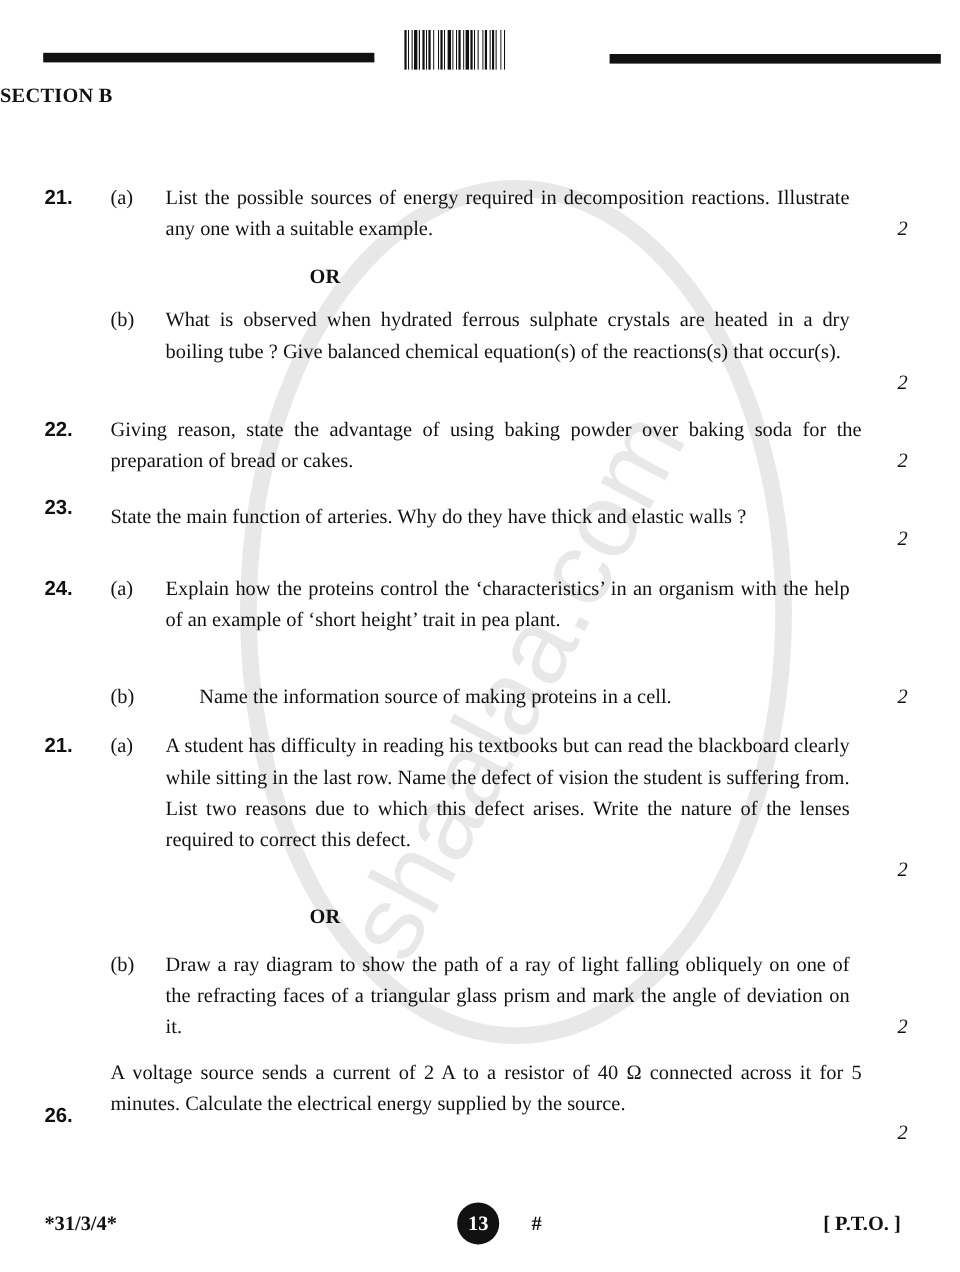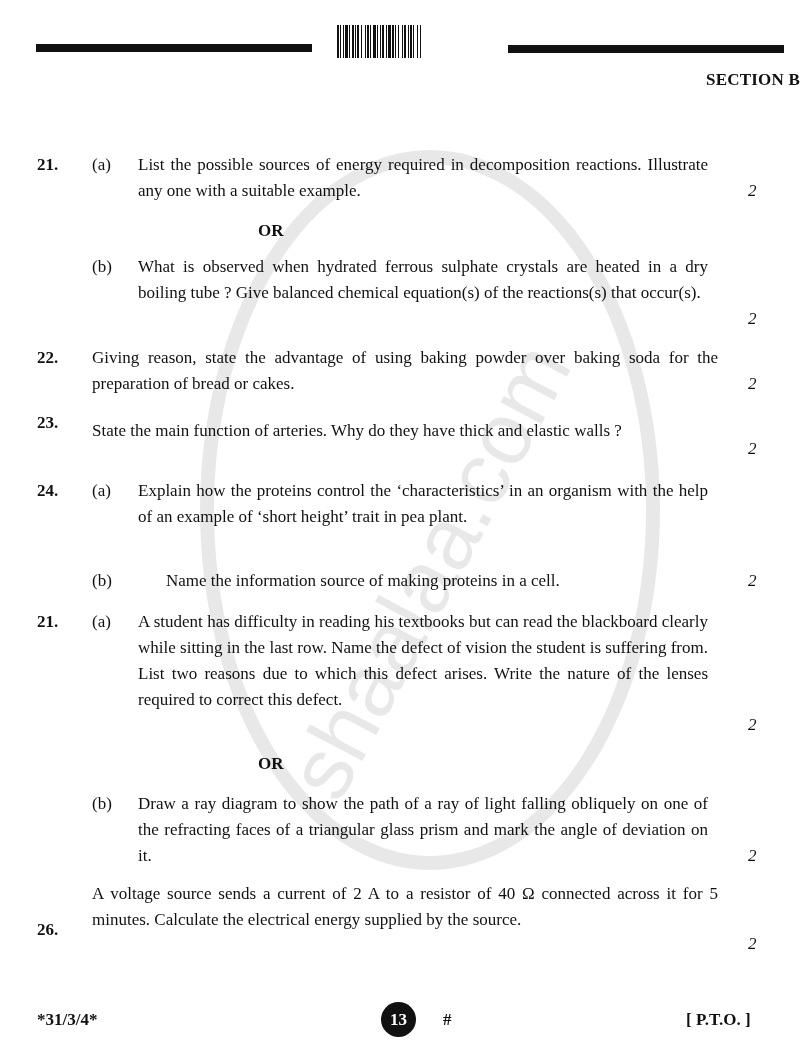--- a/index.html
+++ b/index.html
@@ -1,24 +1,24 @@
 <!DOCTYPE html>
 <html><head>
 <meta charset="utf-8">
 <style>
   html,body{margin:0;padding:0;background:#fff;}
   body{width:800px;height:1060px;position:relative;overflow:hidden;font-family:"DejaVu Serif","Liberation Serif",serif;color:#111;}
   .page{position:absolute;left:0;top:0;width:800px;height:1060px;}
   .hbar{position:absolute;height:8px;background:#111;}
   .barcode{position:absolute;left:337px;top:25px;width:147px;height:33px;display:flex;align-items:stretch;}
   .barcode span{display:block;height:100%;background:#111;}
-  .section-title{position:absolute;left:0;width:800px;top:70px;text-align:right;font-family:"Liberation Serif",serif;font-weight:bold;font-size:17px;letter-spacing:0.2px;}
+  .section-title{position:absolute;left:0;width:800px;top:70px;text-align:left;font-family:"Liberation Serif",serif;font-weight:bold;font-size:17px;letter-spacing:0.2px;}
   .instr{position:absolute;left:37px;top:115px;font-family:"Liberation Serif",serif;font-style:italic;font-size:16.5px;}
   .instr b{font-weight:bold;}
-  .qnum{position:absolute;left:37px;font-family:Liberation Serif, serif;font-weight:bold;font-size:17px;}
+  .qnum{position:absolute;left:37px;font-family:Liberation Sans, sans-serif;font-weight:bold;font-size:17px;}
   .part{position:absolute;left:92px;font-family:"Liberation Serif",serif;font-size:17px;}
   .qtext{position:absolute;font-family:"Liberation Serif",serif;font-size:17px;line-height:26px;text-align:justify;}
   .qtext.t1{left:138px;width:570px;}
   .qtext.t0{left:92px;width:626px;}
   .marks{position:absolute;left:748px;font-family:"Liberation Serif",serif;font-style:italic;font-size:17px;}
   .or{position:absolute;left:258px;font-family:"Liberation Serif",serif;font-weight:bold;font-size:17px;}
   .footer-code{position:absolute;left:37px;top:1010px;font-family:"Liberation Serif",serif;font-weight:bold;font-size:17px;}
   .page-num{position:absolute;left:381px;top:1002px;width:35px;height:35px;border-radius:50%;background:#111;color:#fff;font-family:"Liberation Serif",serif;font-weight:bold;font-size:17px;display:flex;align-items:center;justify-content:center;}
   .hash{position:absolute;left:443px;top:1010px;font-family:"Liberation Serif",serif;font-weight:bold;font-size:17px;}
   .pto{position:absolute;left:686px;top:1010px;font-family:"Liberation Serif",serif;font-weight:bold;font-size:17px;}

